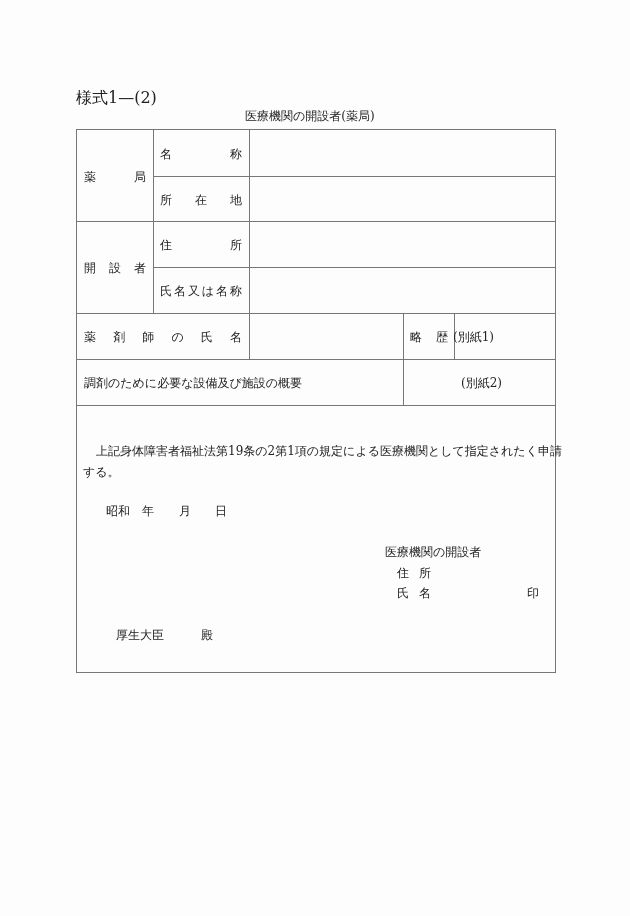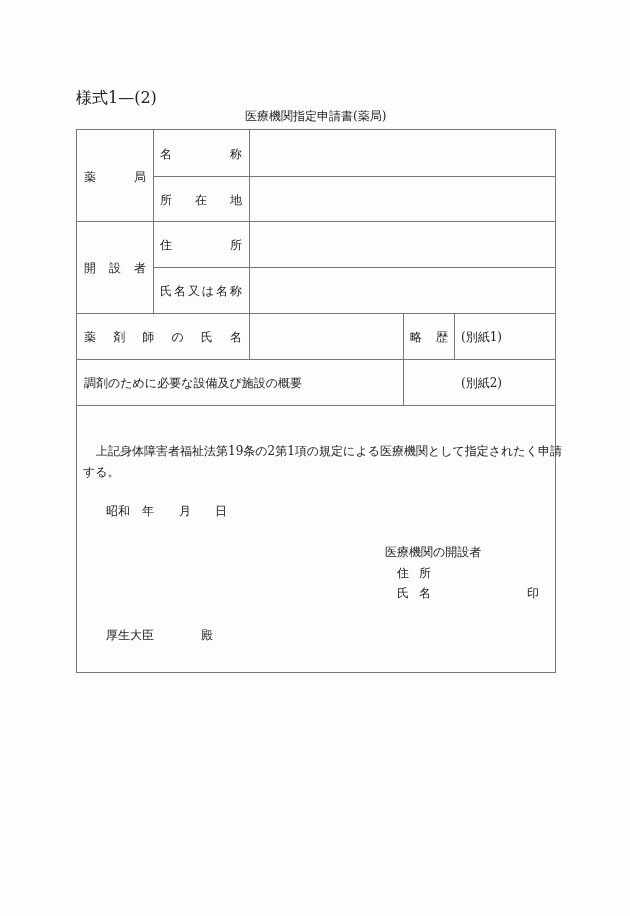--- a/index.html
+++ b/index.html
@@ -18,21 +18,21 @@
   .tbl { position: absolute; left: 76px; top: 129px; width: 480px; height: 544px; border: 1px solid #777; box-sizing: border-box; }
   .hl { position: absolute; height: 1px; background: #777; }
   .vl { position: absolute; width: 1px; background: #777; }
   .cell-text { position: absolute; font-size: 12px; white-space: nowrap; }
   .spread { display: flex; justify-content: space-between; }
 </style>
 </head>
 <body>
 
 <div class="abs form-id">様式1—(2)</div>
-<div class="abs doc-title">医療機関指定申請書(薬局)</div>
+<div class="abs doc-title">医療機関の開設者(薬局)</div>
 
 <div class="tbl">
 
   <div class="hl" style="left:76px; top:46px; width:403px;"></div>
   <div class="hl" style="left:0; top:91px; width:479px;"></div>
   <div class="hl" style="left:76px; top:137px; width:403px;"></div>
   <div class="hl" style="left:0; top:183px; width:479px;"></div>
   <div class="hl" style="left:0; top:229px; width:479px;"></div>
   <div class="hl" style="left:0; top:275px; width:479px;"></div>
 
@@ -83,21 +83,21 @@
     <span>師</span>
     <span>の</span>
     <span>氏</span>
     <span>名</span>
   </div>
   <div class="cell-text" style="left:178px; top:199px; width:142px; height:16px;"></div>
   <div class="cell-text spread" style="left:333px; top:199px; width:38px;">
     <span>略</span>
     <span>歴</span>
   </div>
-  <div class="cell-text" style="left:384px; top:199px;">(別紙1)</div>
+  <div class="cell-text" style="left:376px; top:199px;">(別紙1)</div>
 
   <div class="cell-text" style="left:7px; top:245px;">調剤のために必要な設備及び施設の概要</div>
   <div class="cell-text" style="left:384px; top:245px;">(別紙2)</div>
 
   <div class="cell-text" style="left:19px; top:313px;">上記身体障害者福祉法第19条の2第1項の規定による医療機関として指定されたく申請</div>
   <div class="cell-text" style="left:6px; top:334px;">する。</div>
 
   <div class="cell-text" style="left:29px; top:373px;">昭和</div>
   <div class="cell-text" style="left:65px; top:373px;">年</div>
   <div class="cell-text" style="left:102px; top:373px;">月</div>
@@ -107,15 +107,15 @@
   <div class="cell-text spread" style="left:320px; top:435px; width:34px;">
     <span>住</span>
     <span>所</span>
   </div>
   <div class="cell-text spread" style="left:320px; top:455px; width:34px;">
     <span>氏</span>
     <span>名</span>
   </div>
   <div class="cell-text" style="left:450px; top:455px;">印</div>
 
-  <div class="cell-text" style="left:29px; top:497px;font-family:Liberation Mono, monospace;">厚生大臣</div>
+  <div class="cell-text" style="left:39px; top:497px;font-family:Liberation Mono, monospace;">厚生大臣</div>
   <div class="cell-text" style="left:124px; top:497px;">殿</div>
 </div>
 
 </body></html>

